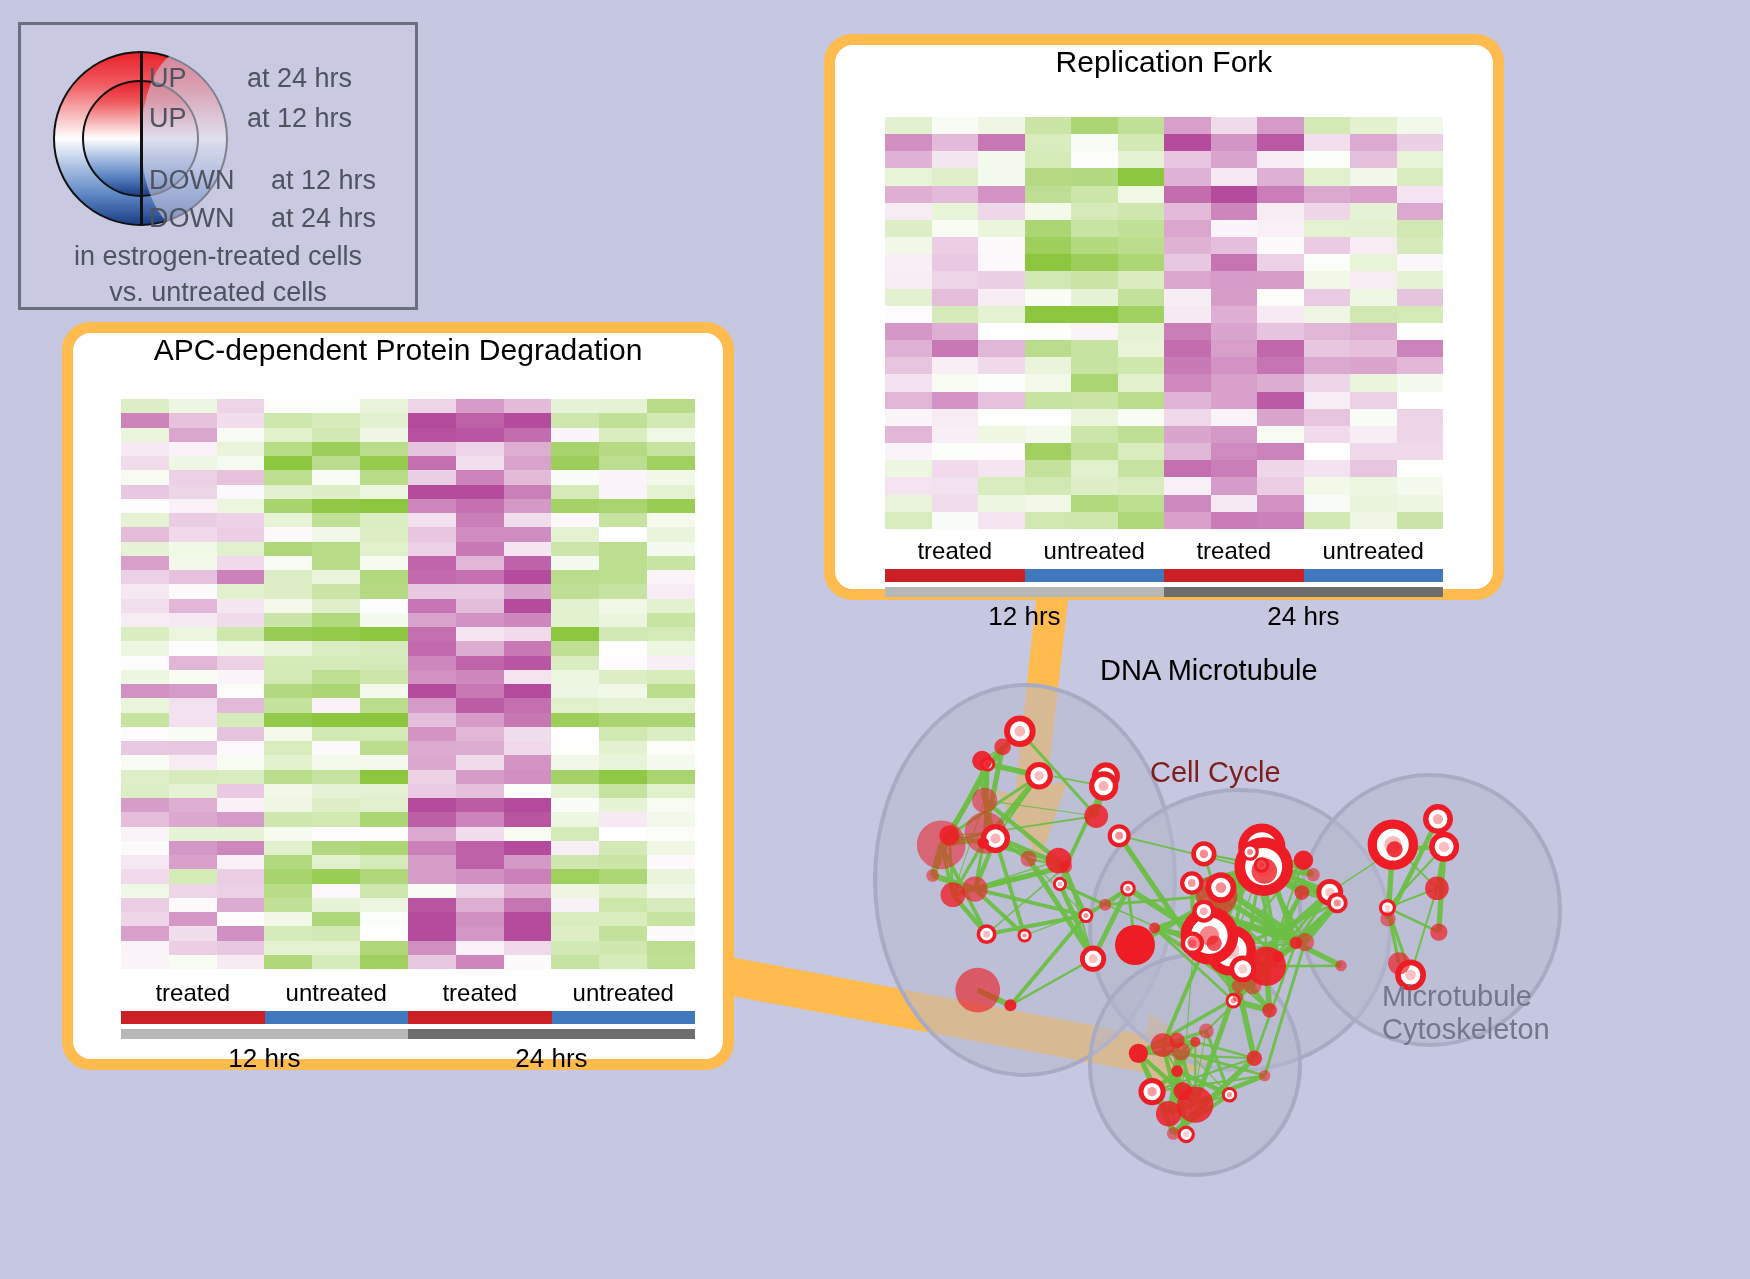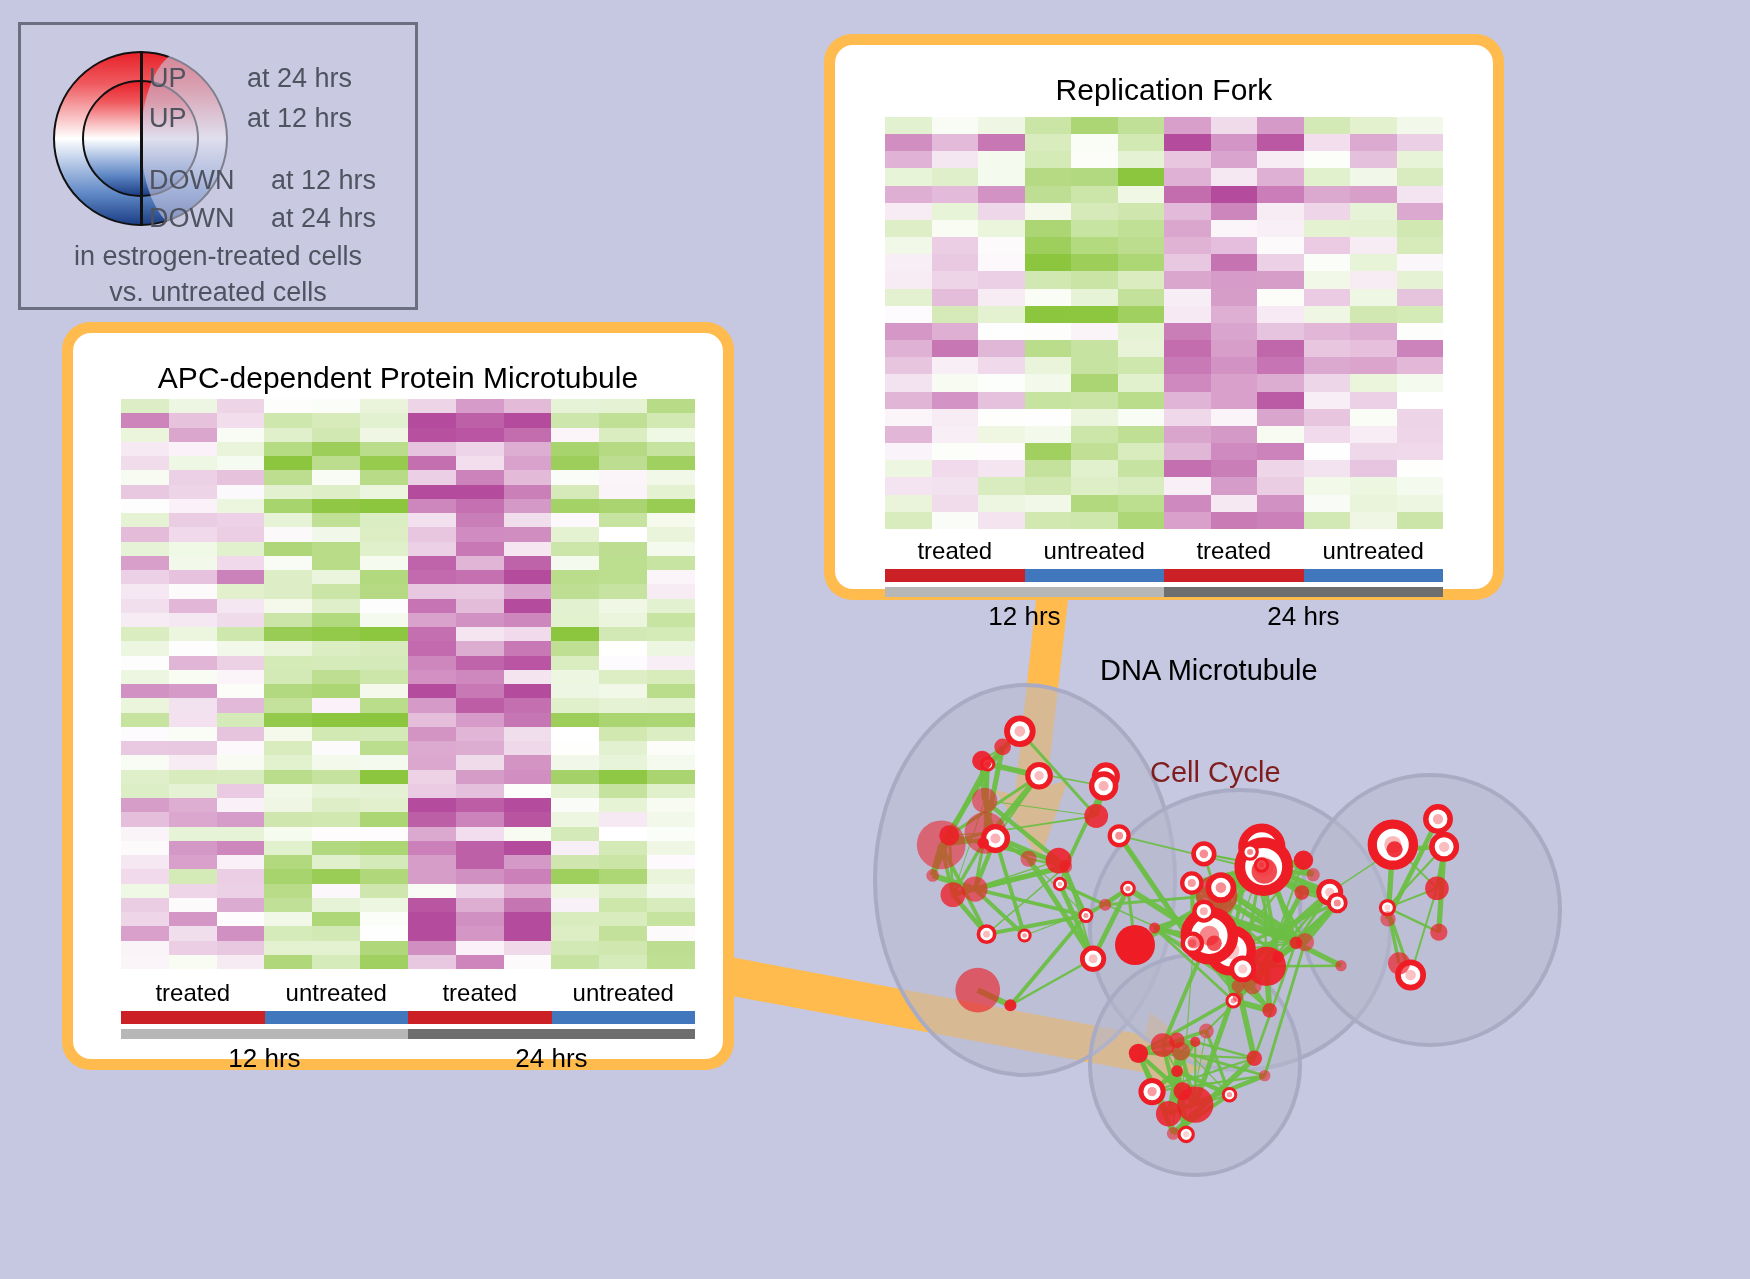--- a/index.html
+++ b/index.html
@@ -40,21 +40,21 @@
   .lc-row{display:flex;align-items:center;gap:13px;margin-left:60px;margin-top:3px;}
   .sw{width:25px;height:25px;border:2px solid #3a3a3a;box-sizing:border-box;}
   .sw.up{background:#b54b9c;}
   .sw.down{background:#8cc63e;}
   .lc-row span{font-size:28px;color:#000;}
 
   
   .panel{position:absolute;background:#ffbb4d;border-radius:28px;box-sizing:border-box;padding:11px;}
   .panel .sheet{background:#fff;width:100%;height:100%;border-radius:18px;
     box-sizing:border-box;position:relative;}
-  .panel-title{text-align:center;font-size:30px;color:#000;padding-top:28px;}
+  .panel-title{text-align:center;font-size:30px;color:#000;padding-top:0;}
   .hm{display:grid;position:absolute;}
   .hm div{width:100%;height:100%;}
 
   .lblrow{position:absolute;display:flex;font-size:24px;color:#000;}
   .lblrow span{flex:1;text-align:center;}
   .barrow{position:absolute;display:flex;height:13px;}
   .barrow i{display:block;height:100%;}
   .bar-red{background:#cc2027;}
   .bar-blue{background:#4077bd;}
   .bar-lgray{background:#b7b7b7;}
@@ -412,21 +412,21 @@
       </div>
       <div class="hrsrow" style="left:50px;top:556px;width:558px;">
         <span>12 hrs</span>
         <span>24 hrs</span>
       </div>
     </div>
   </div>
 
   <div class="panel" style="left:62px;top:322px;width:672px;height:748px;">
     <div class="sheet">
-      <div class="panel-title">APC-dependent Protein Microtubule</div>
+      <div class="panel-title">APC-dependent Protein Degradation</div>
       <div class="hm" id="hm-apc" style="left: 48px; top: 66px; width: 574px; height: 570px; grid-template-columns: repeat(12, 1fr); grid-template-rows: repeat(40, 1fr);">
           <div style="background: rgb(221, 238, 198);"></div>
           <div style="background: rgb(237, 246, 226);"></div>
           <div style="background: rgb(237, 212, 231);"></div>
           <div style="background: rgb(253, 254, 252);"></div>
           <div style="background: rgb(251, 253, 248);"></div>
           <div style="background: rgb(233, 244, 218);"></div>
           <div style="background: rgb(237, 212, 231);"></div>
           <div style="background: rgb(214, 155, 200);"></div>
           <div style="background: rgb(227, 187, 217);"></div>
@@ -1296,15 +1296,17 @@
           <circle cx="439.50846951095247" cy="474.7130168357647" r="6.265802789479494" fill="#fff" stroke="#ee1c25" stroke-width="3"></circle>
           <circle cx="439.50846951095247" cy="474.7130168357647" r="2.6316371715813873" fill="#ee1c25" fill-opacity="0.44"></circle>
           <circle cx="416.3703127156153" cy="411.02267944796296" r="7.410175422206521" fill="#ee1c25" fill-opacity="0.55"></circle>
           <circle cx="386.93341945060115" cy="420.3319176680111" r="7.714679844677448" fill="#ee1c25" fill-opacity="0.71"></circle>
           <circle cx="348.4027417504665" cy="433.3384411162921" r="9.634539468213916" fill="#ee1c25" fill-opacity="0.97"></circle>
           <circle cx="345" cy="325" r="20" fill="#ee1c25" fill-opacity="1.00"></circle>
         </g>
       </svg>
     <div class="netlabel" style="left:310px;top:34px;color:#000;">DNA Microtubule</div>
     <div class="netlabel" style="left:360px;top:136px;color:#7f1d1d;">Cell Cycle</div>
+    <div class="netlabel" style="left:592px;top:360px;color:#74778c;text-align:left;">Microtubule
+Cytoskeleton</div>
   </div>
 
 </div>
 
 </body></html>

